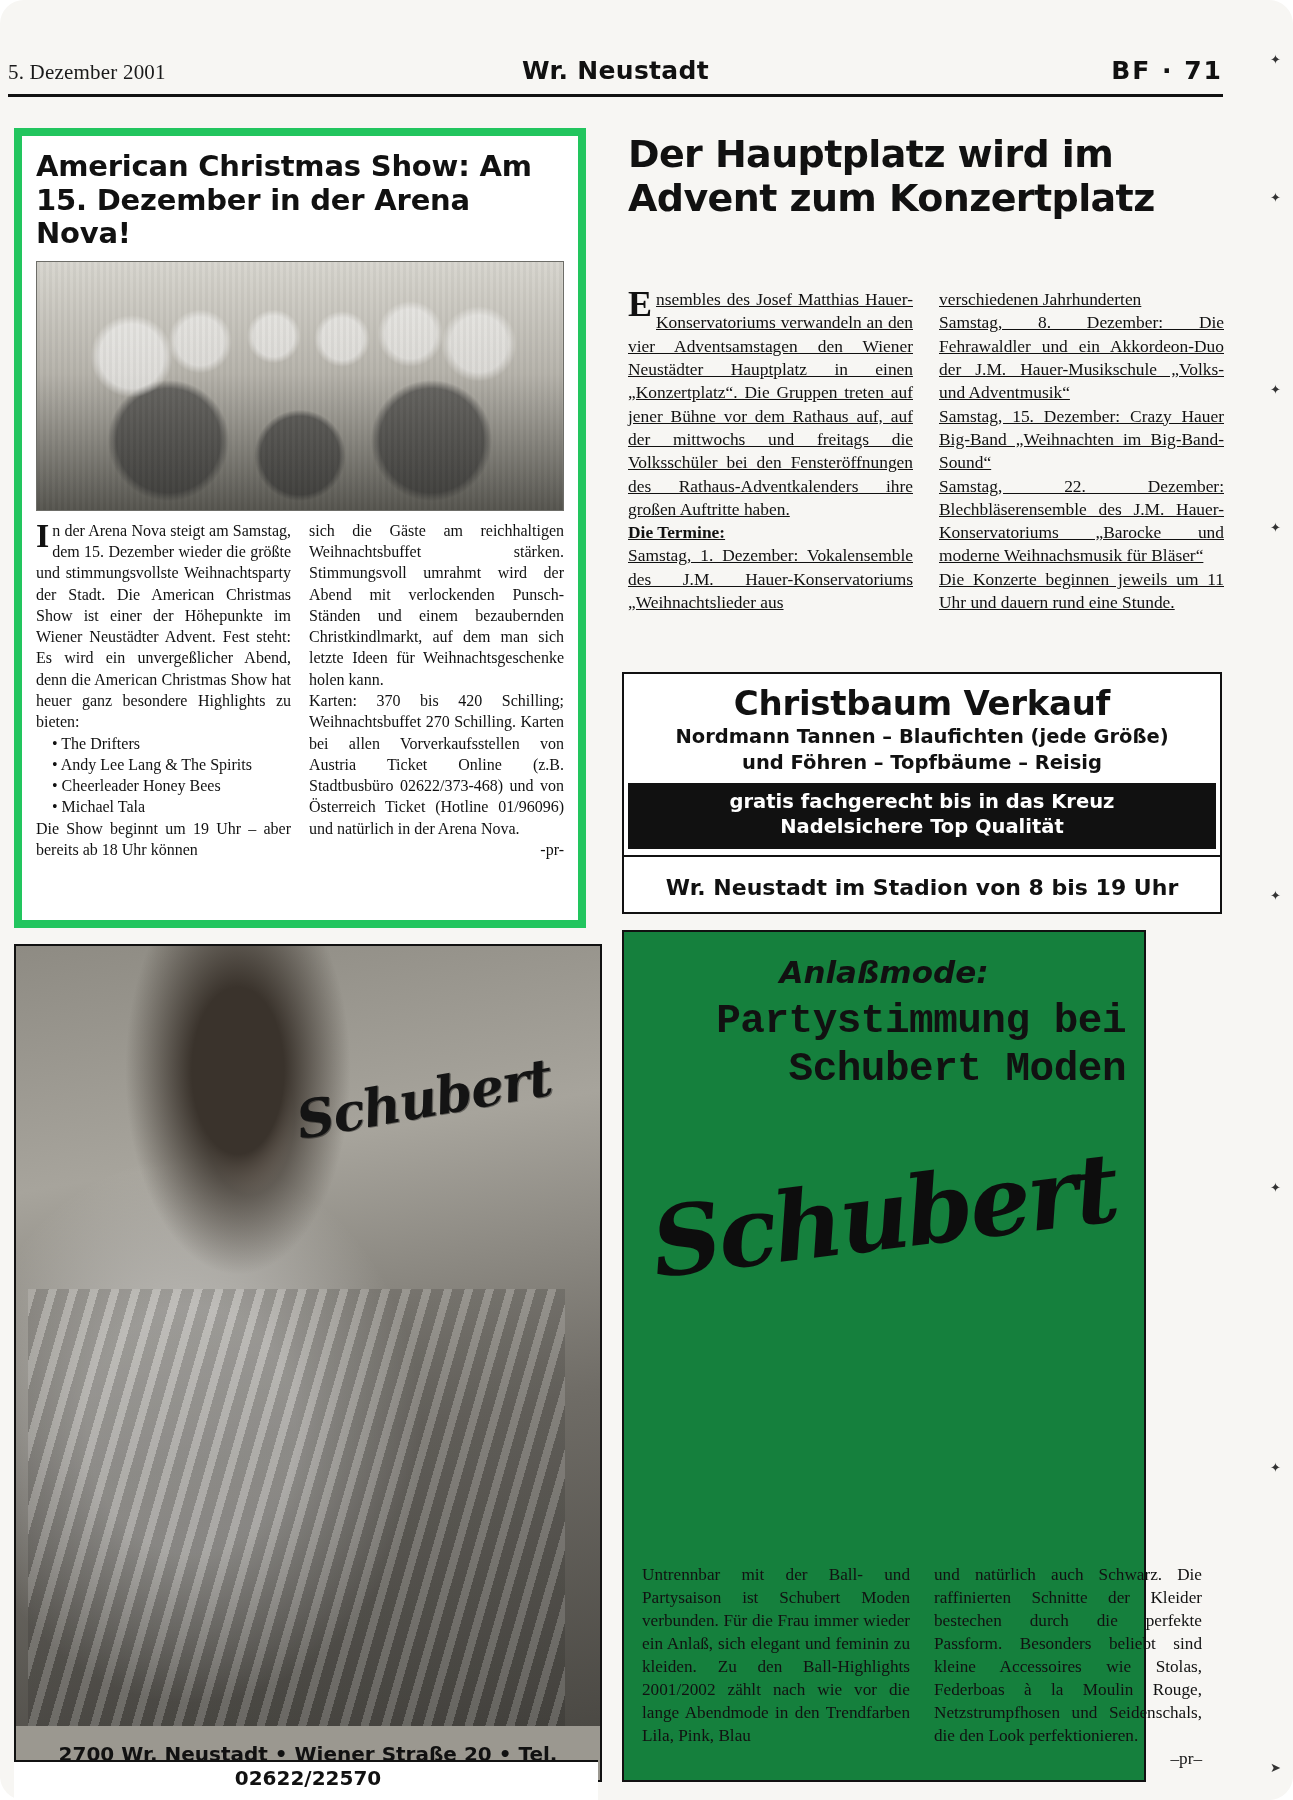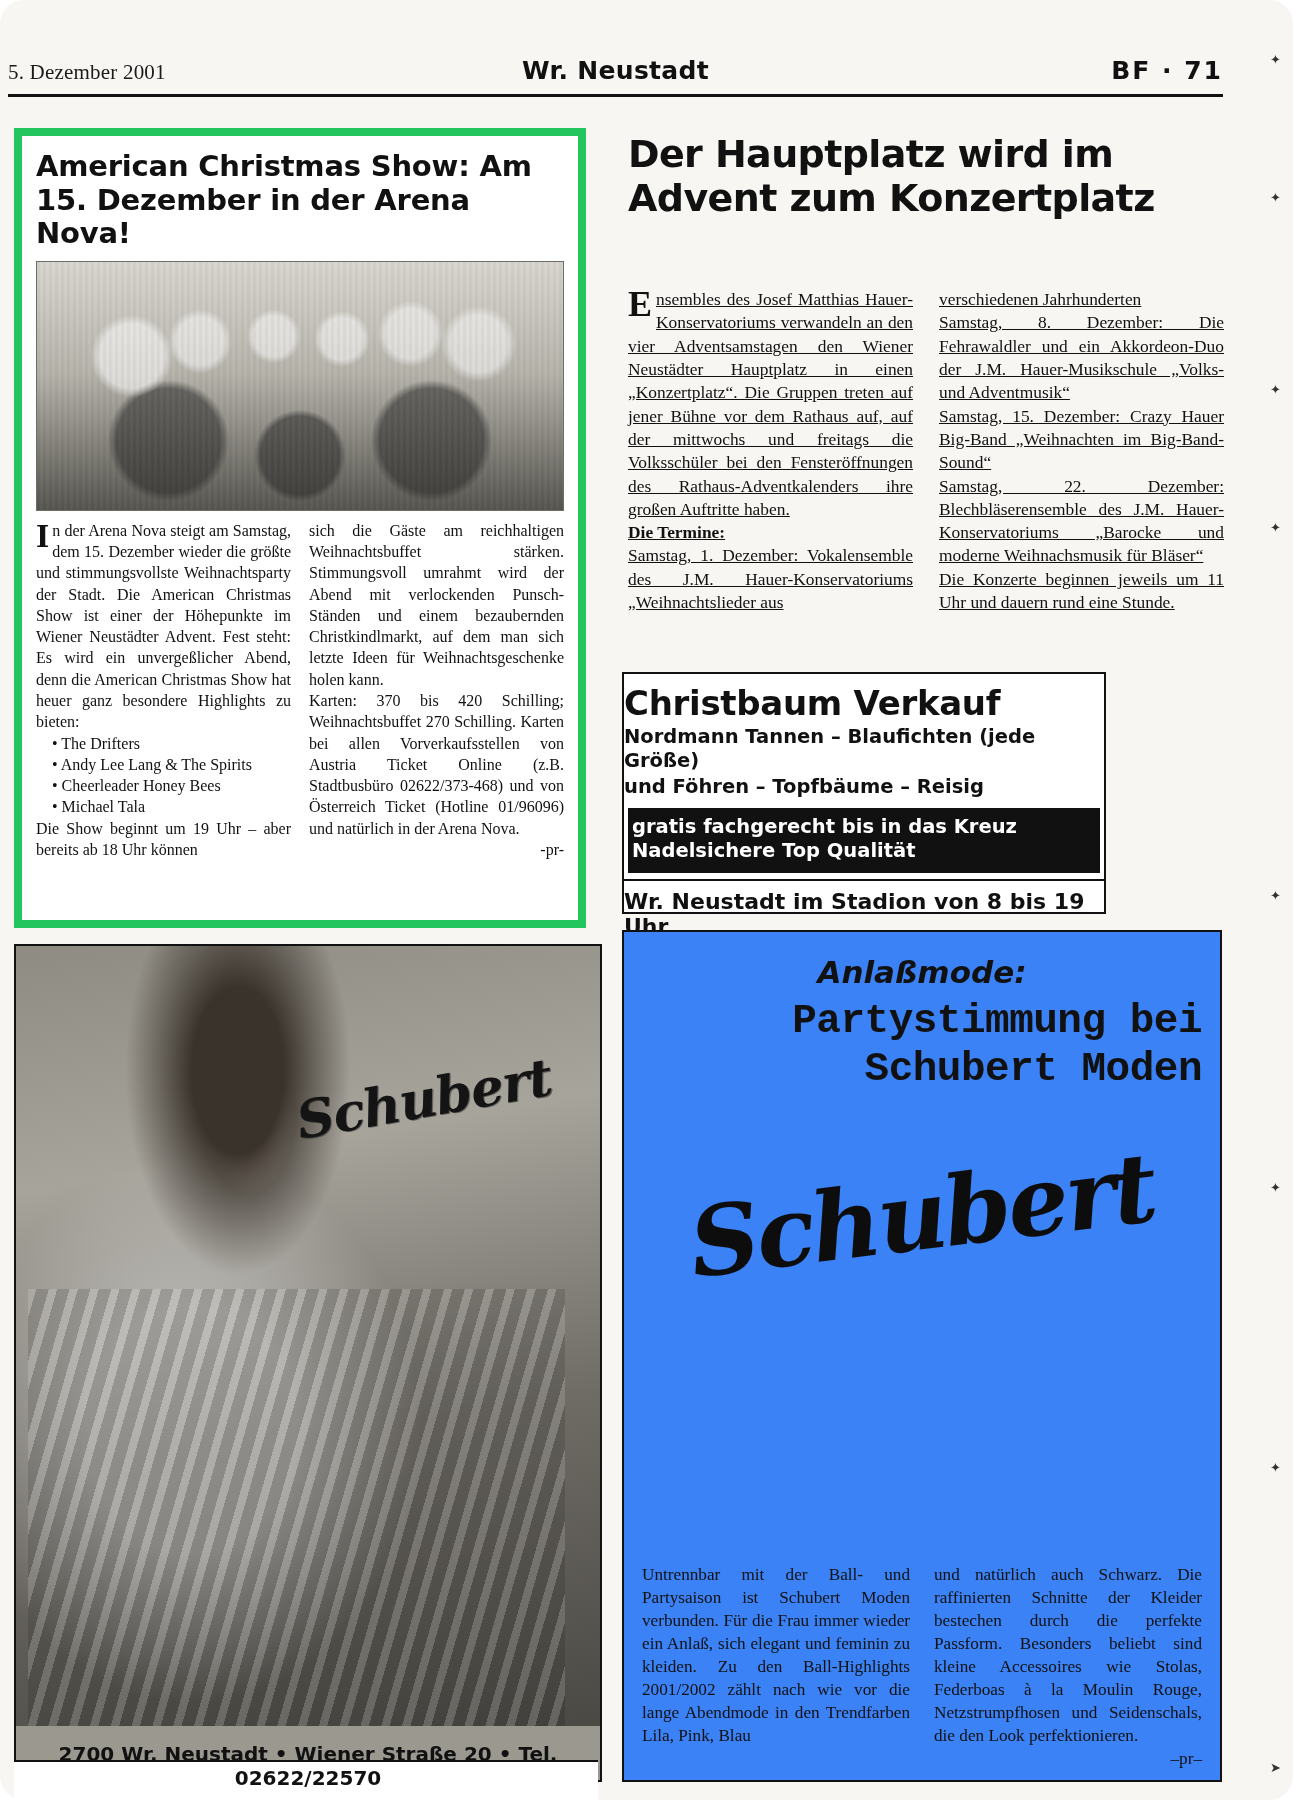--- a/index.html
+++ b/index.html
@@ -238,26 +238,26 @@
     font-weight: bold;
     padding: 2px 4px 0 0;
   }
   .art-body .lead-in { font-weight: bold; }
 
   
   .box-christbaum {
     position: absolute;
     left: 622px;
     top: 672px;
-    width: 484px;
+    width: 600px;
     height: 242px;
     border: 2px solid #111;
     box-sizing: border-box;
     background: #fff;
-    text-align: left;
+    text-align: center;
     font-family: "DejaVu Sans", sans-serif;
   }
   .cb-title {
     font-weight: bold;
     font-size: 34px;
     margin-top: 9px;
     letter-spacing: -0.3px;
   }
   .cb-sub1, .cb-sub2 {
     font-weight: bold;
@@ -271,34 +271,34 @@
     color: #fff;
     font-weight: bold;
     font-size: 19.5px;
     line-height: 1.28;
     padding: 7px 4px 9px 4px;
   }
   .cb-foot {
     font-weight: bold;
     font-size: 22px;
     border-top: 2px solid #111;
-    padding-top: 8px;
+    padding-top: 18px;
     margin: 0 0 0 0;
   }
 
   
   .box-moden {
     position: absolute;
     left: 622px;
     top: 930px;
-    width: 600px;
+    width: 524px;
     height: 852px;
     border: 2px solid #111;
     box-sizing: border-box;
-    background: #3b82f6;
+    background: #15803d;
     padding: 16px 18px 10px 18px;
   }
   .moden-kicker {
     font-family: "DejaVu Sans", sans-serif;
     font-weight: bold;
     font-style: italic;
     font-size: 31px;
     text-align: center;
     margin-top: 6px;
   }

